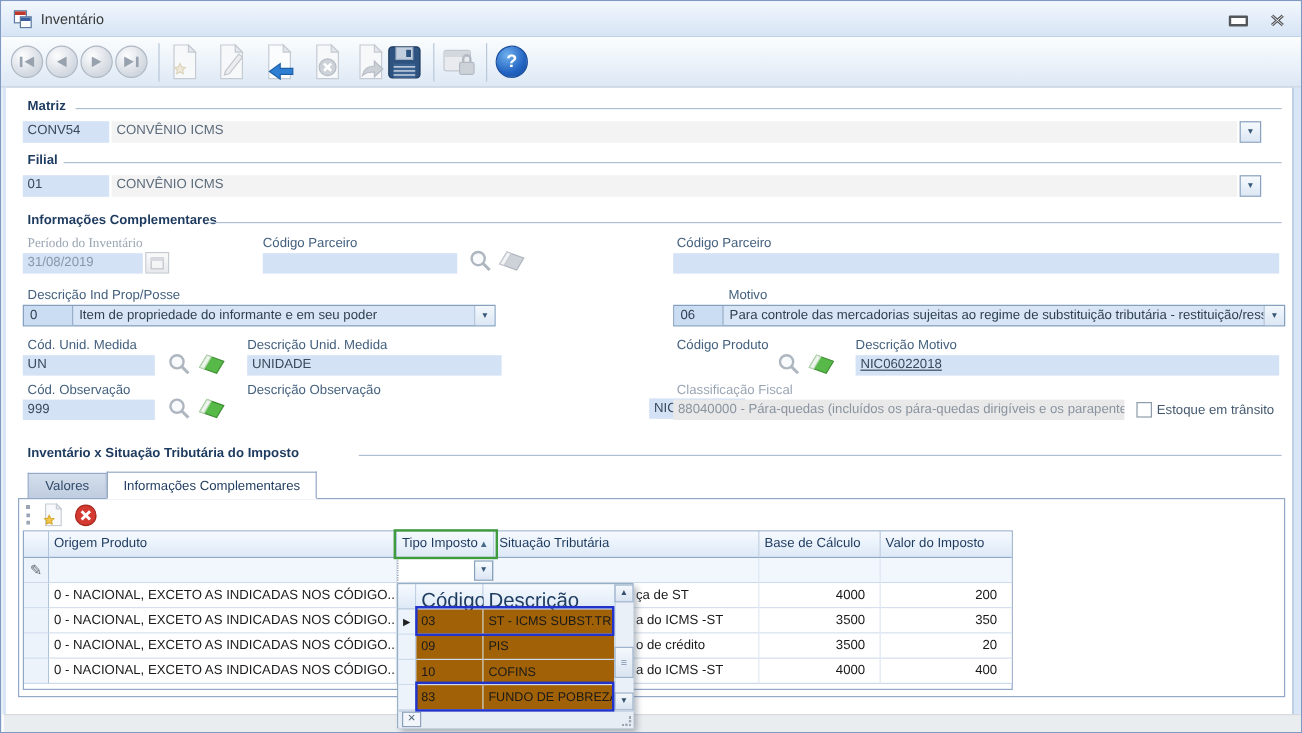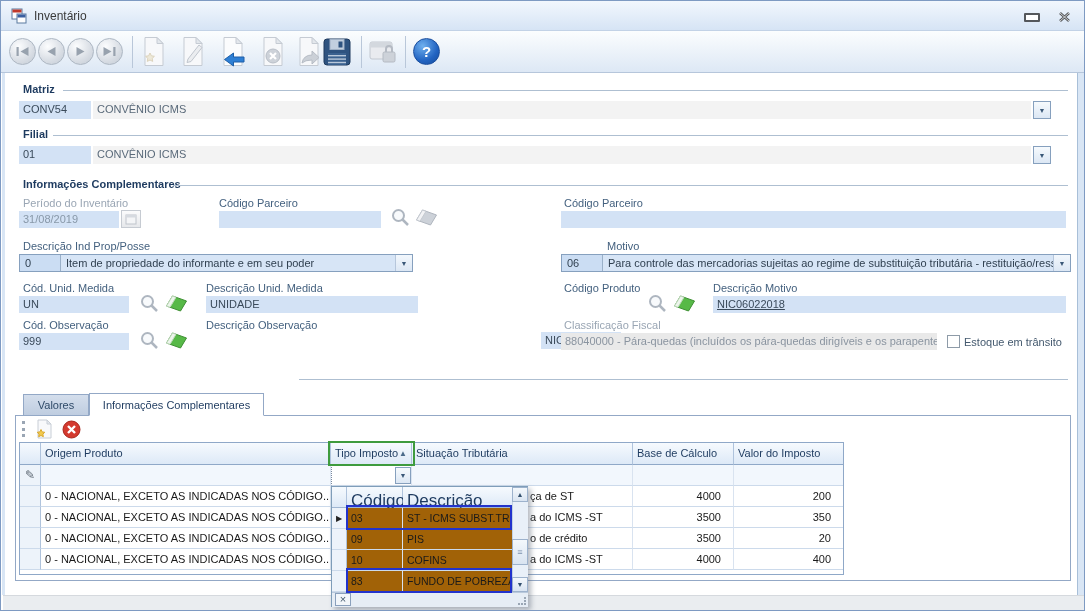--- a/index.html
+++ b/index.html
@@ -186,21 +186,21 @@
   <div class="abs secline" style="left:52px;top:134px;width:1015px;"></div>
   <div class="abs fld" style="left:18px;top:145px;width:72px;height:18px;">01</div>
   <div class="abs fld grayro" style="left:92px;top:145px;width:938px;height:18px;">CONVÊNIO ICMS</div>
   <div class="abs ddbtn" style="left:1032px;top:145px;width:18px;height:18px;">
       <span>▼</span>
     </div>
 
   <div class="abs sec" style="left:22px;top:177px;">Informações Complementares</div>
   <div class="abs secline" style="left:172px;top:184px;width:895px;"></div>
 
-  <div class="abs lbl dis" style="left:22px;top:196px;">Período do Inventário</div>
+  <div class="abs lbl dis" style="left:22px;top:196px;font-family:Liberation Serif, serif;">Período do Inventário</div>
   <div class="abs fld distx" style="left:18px;top:210px;width:100px;height:17px;">31/08/2019</div>
   <div class="abs calbtn" style="left:120px;top:209px;width:20px;height:18px;">
     <svg width="12" height="12">
         <rect x="1" y="2" width="10" height="9" fill="#F4F5F7" stroke="#BFC4CB"></rect>
         <rect x="1" y="2" width="10" height="2.5" fill="#D6DAE0"></rect>
       </svg>
   </div>
   <div class="abs lbl" style="left:218px;top:196px;">Código Parceiro</div>
   <div class="abs fld" style="left:218px;top:210px;width:162px;height:17px;"></div>
   <div class="abs" style="left:389px;top:206px;">
@@ -277,20 +277,21 @@
         <path d="M8,1 L22,6 L16,16 L2,11 Z" fill="#57B947" stroke="#3E8F33"></path>
         <path d="M8,1 L2,11 L5.5,12.3 L11.5,2.3 Z" fill="#EDF5EC" stroke="#BED8BA"></path>
       </svg>
   </div>
   <div class="abs lbl" style="left:205px;top:318px;">Descrição Observação</div>
   <div class="abs lbl dis" style="left:563px;top:318px;">Classificação Fiscal</div>
   <div class="abs fld disro" style="left:560px;top:332px;width:376px;height:17px;">88040000 - Pára-quedas (incluídos os pára-quedas dirigíveis e os parapentes) e os</div>
   <div class="abs chk" style="left:946px;top:334px;"></div>
   <div class="abs lbl" style="left:963px;top:335px;color:#44596E;">Estoque em trânsito</div>
 
+  <div class="abs sec" style="left:22px;top:371px;">Inventário x Situação Tributária do Imposto</div>
   <div class="abs secline" style="left:298px;top:378px;width:769px;"></div>
 
   <div class="abs tab inactive" style="left:22px;top:393px;width:66px;height:21px;">
       <span>Valores</span>
     </div>
   <div class="abs tab active" style="left:88px;top:392px;width:175px;height:23px;">
       <span>Informações Complementares</span>
     </div>
 
   <div class="abs panel" style="left:14px;top:414px;width:1056px;height:166px;"></div>

